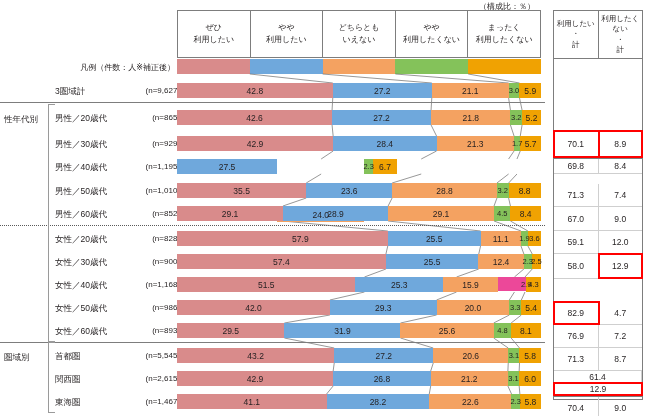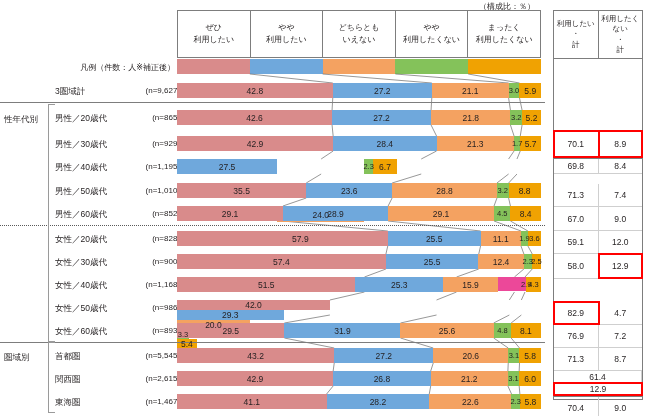--- a/index.html
+++ b/index.html
@@ -439,21 +439,21 @@
             <span>2.9</span>
           </div>
           <div class="seg tiny" style="width: 15.652px; height: 15px; background: rgb(240, 162, 2);">
             <span>4.3</span>
           </div>
         </div>
       </div>
       <div class="row" style="top: 300px;">
         <div class="row-label" style="top: 3.5px;">女性／50歳代</div>
         <div class="row-n" style="top: 3.5px;">(n=986)</div>
-        <div class="bar" style="height: 15px; flex-direction: column;">
+        <div class="bar" style="height: 15px;">
           <div class="seg" style="width: 152.88px; height: 15px; background: rgb(217, 139, 139);">
             <span>42.0</span>
           </div>
           <div class="seg" style="width: 106.652px; height: 15px; background: rgb(111, 168, 220);">
             <span>29.3</span>
           </div>
           <div class="seg" style="width: 72.8px; height: 15px; background: rgb(244, 162, 97);">
             <span>20.0</span>
           </div>
           <div class="seg tiny" style="width: 12.012px; height: 15px; background: rgb(132, 194, 90);">

